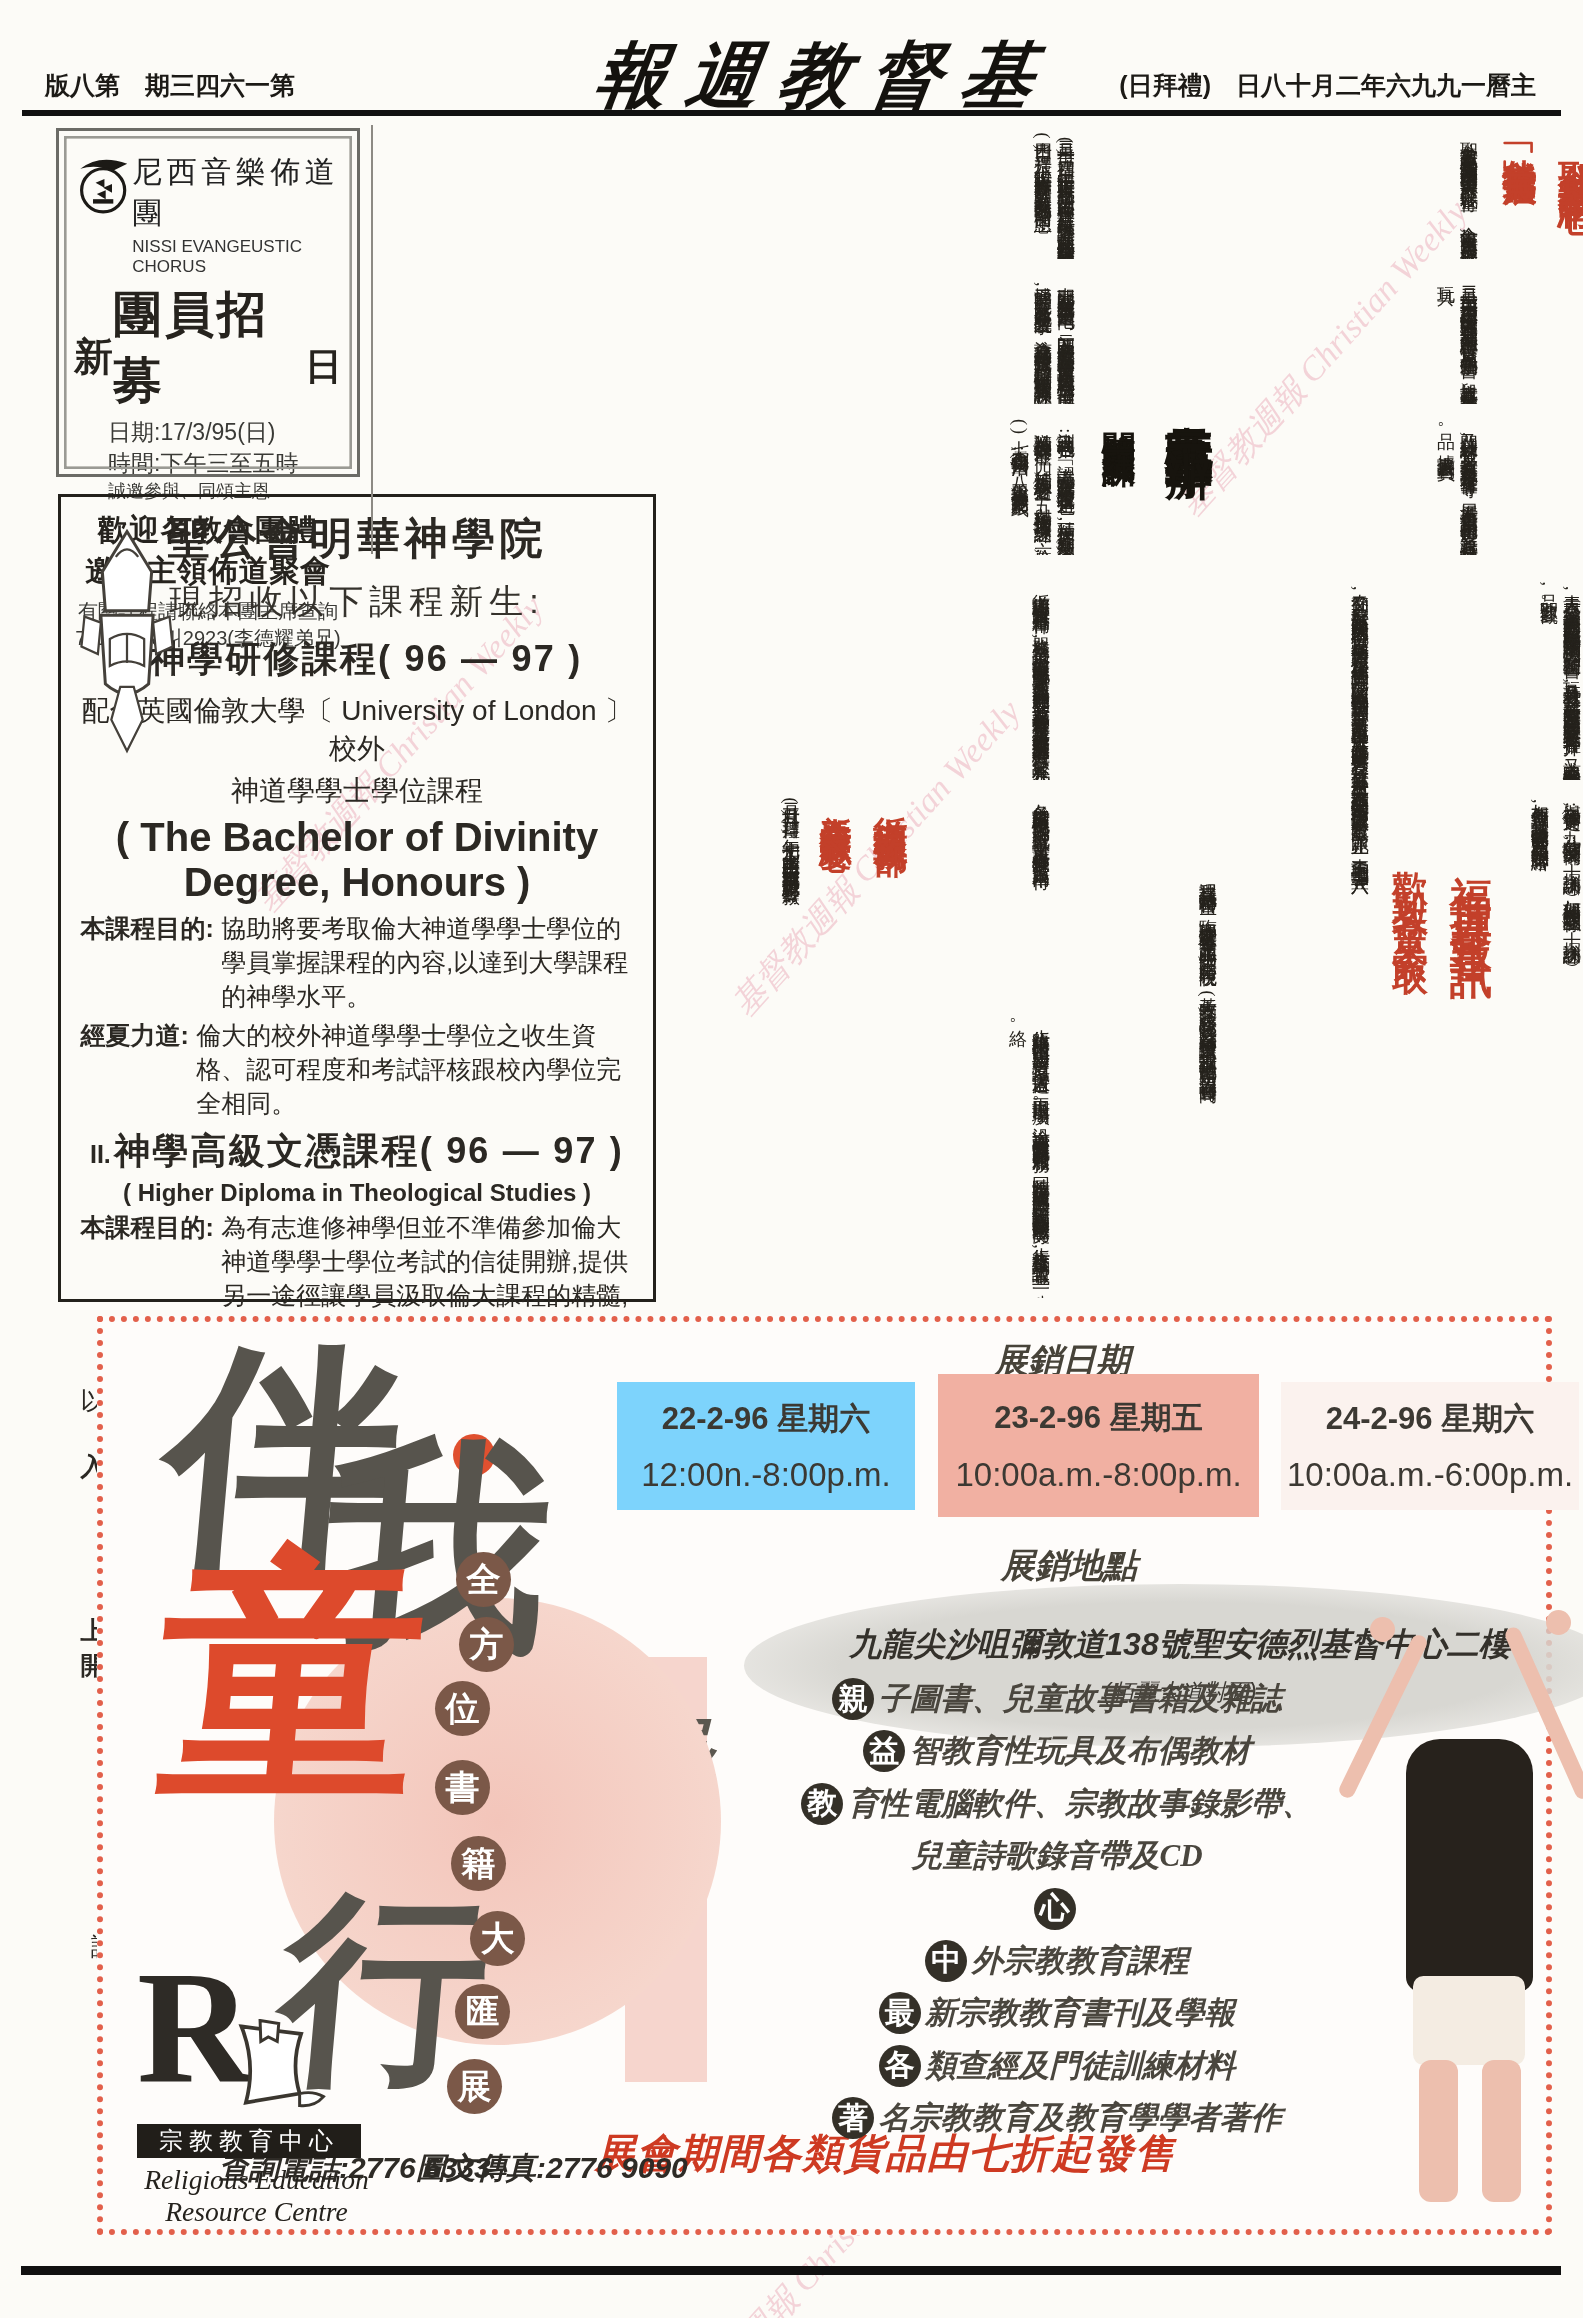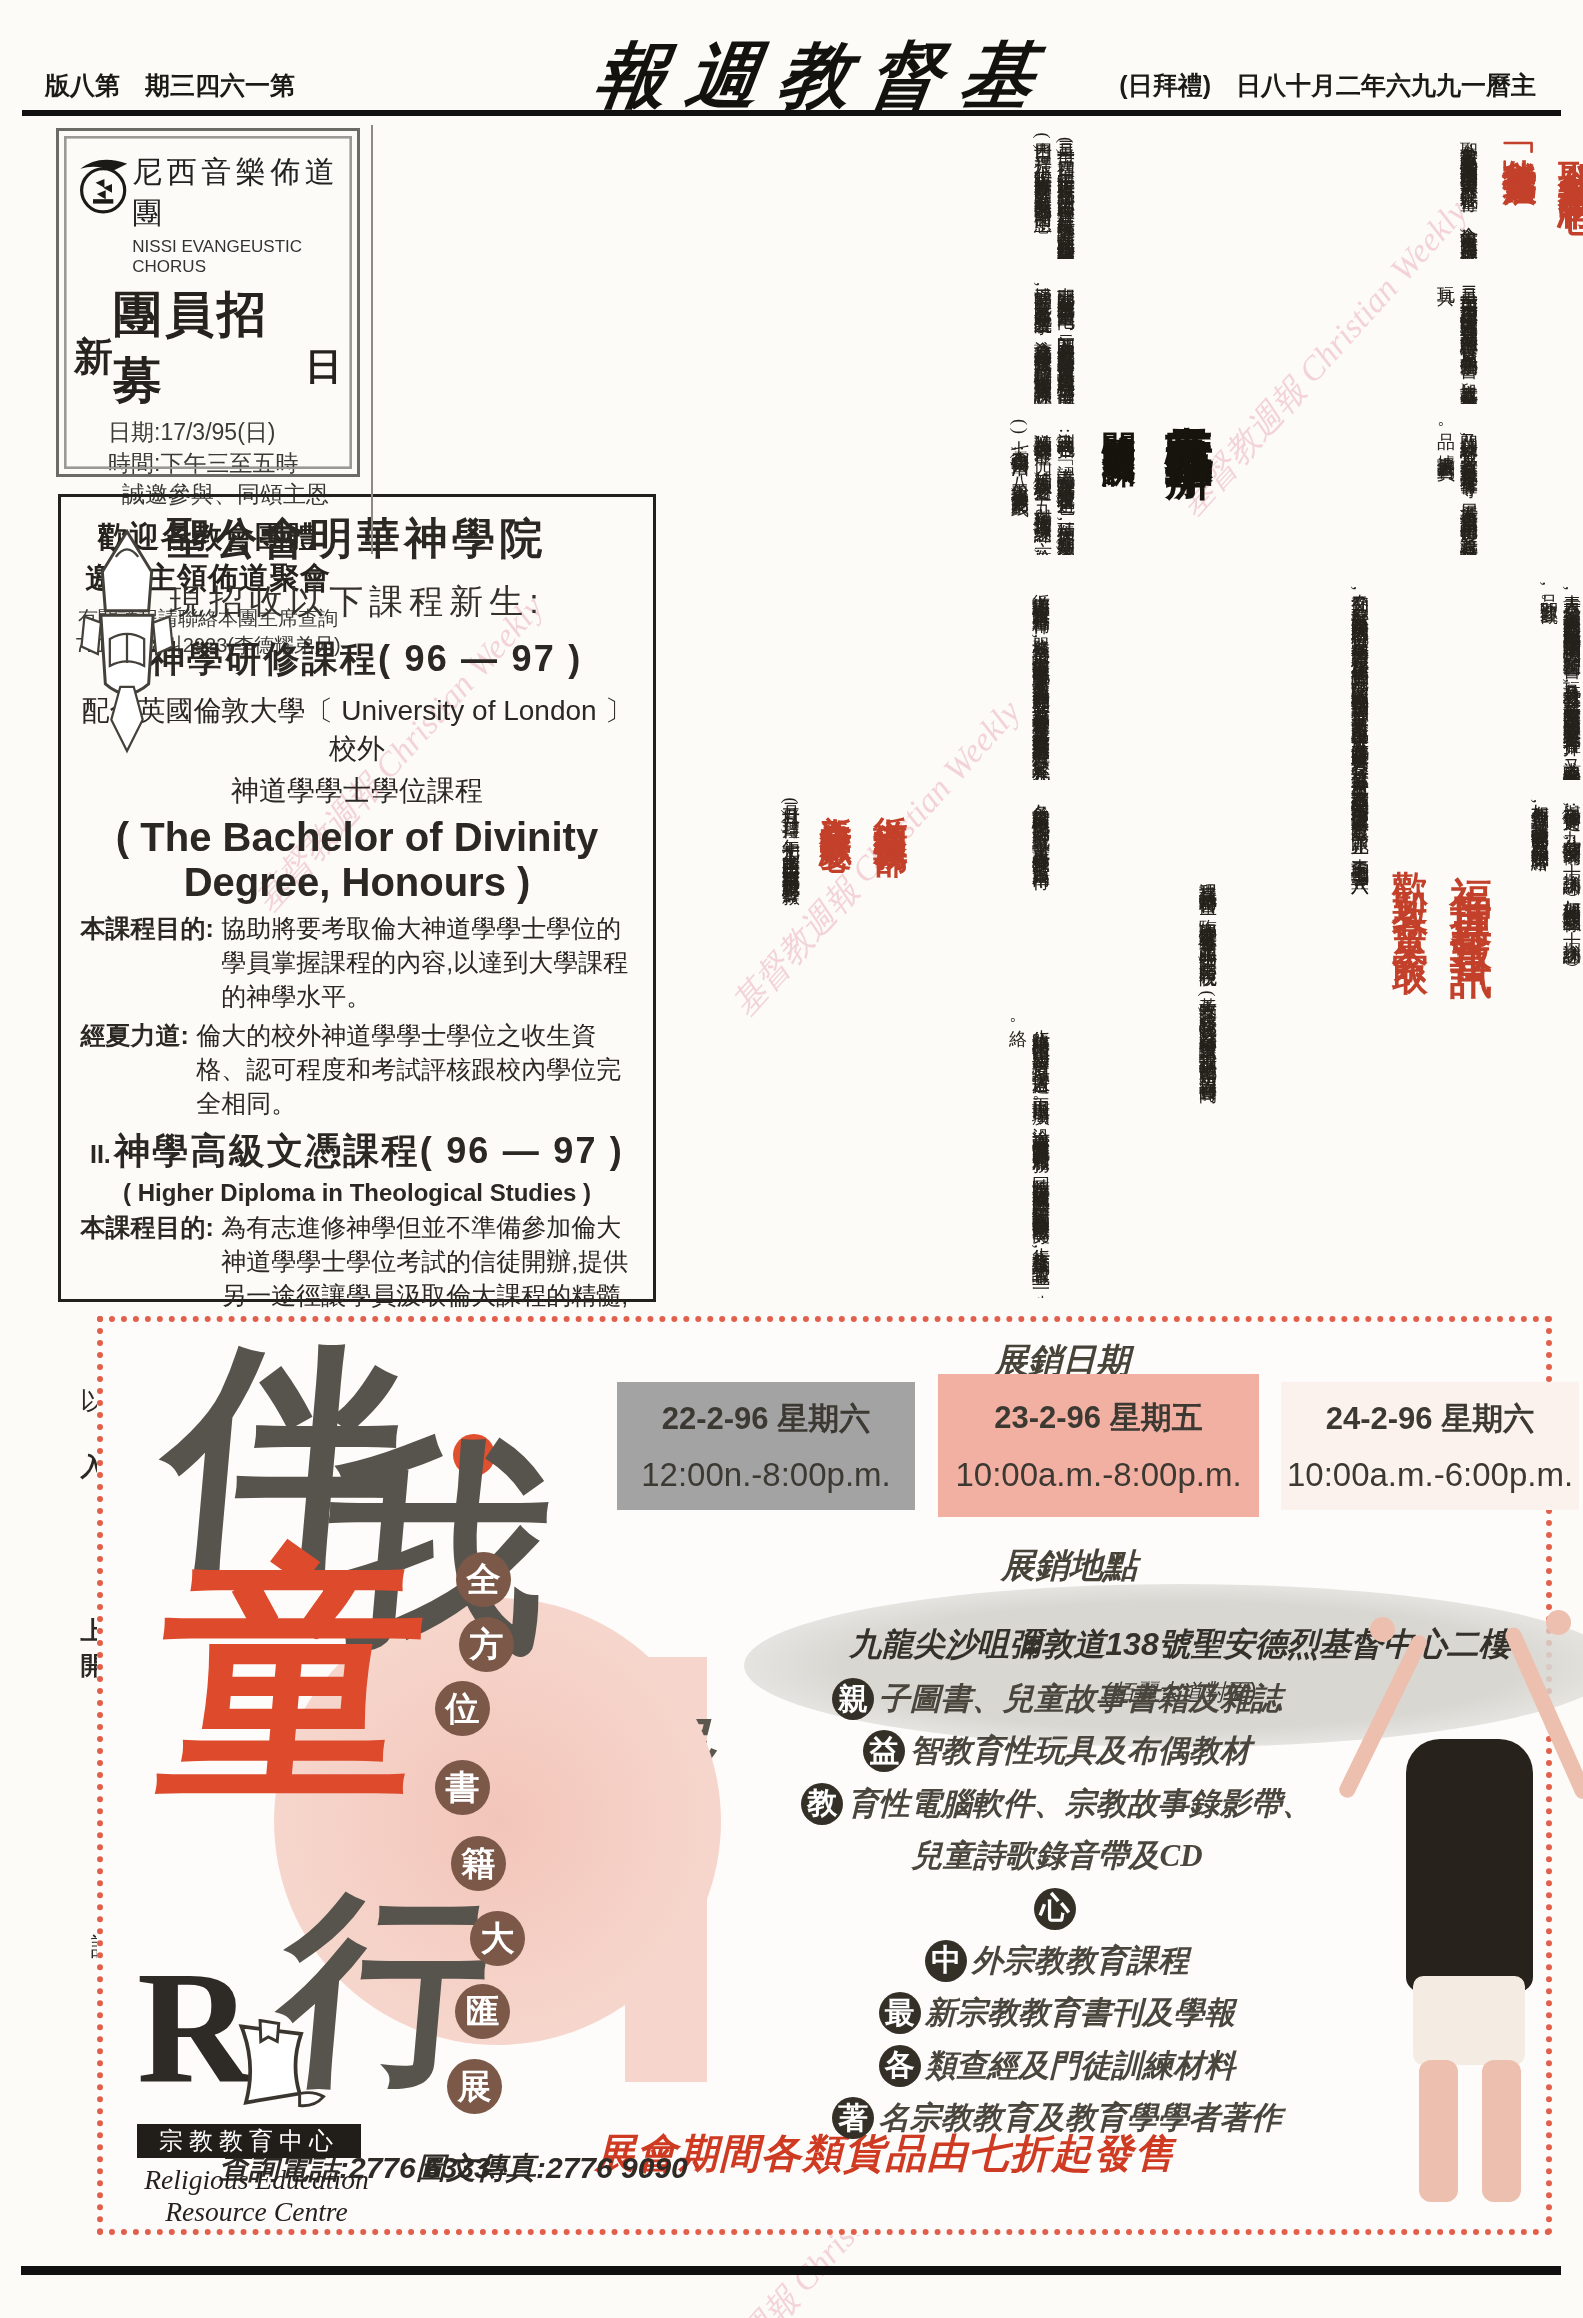--- a/index.html
+++ b/index.html
@@ -83,21 +83,21 @@
         <div style="font-size:17px;color:#333;margin-top:3px;">NISSI EVANGEUSTIC CHORUS</div>
       </div>
     </div>
     <div class="row" style="margin-top:4.5px;align-items:center;">
       <span style="font-size:39px;font-weight:bold;margin-top:19.4px;">新</span>
       <span style="font-size:49px;font-weight:bold;letter-spacing:3px;">團員招募</span>
       <span style="font-size:37px;font-weight:bold;margin-top:39px;">日</span>
     </div>
     <div style="font-size:23px;color:#3a3a36;margin:3px 0 0 34px;">日期:17/3/95(日)</div>
     <div style="font-size:23px;color:#3a3a36;margin-left:34px;">時間:下午三至五時</div>
-    <div style="font-size:23px;color:#3a3a36;margin-left:48px;">誠邀參與、同頌主恩</div>
+    <div style="font-size:18px;color:#3a3a36;margin-left:34px;">誠邀參與、同頌主恩</div>
     <div style="font-size:30px;font-weight:900;text-align:center;margin-top:7.5px;letter-spacing:1.5px;">歡迎各教會團體</div>
     <div style="font-size:30px;font-weight:900;text-align:center;letter-spacing:0.7px;">邀請主領佈道聚會</div>
     <div style="font-size:20px;color:#3a3a36;text-align:center;margin-top:6px;">有關詳程請聯絡本團主席查詢</div>
     <div style="font-size:20px;color:#3a3a36;text-align:center;">71128688叫2923(李德耀弟兄)</div>
   </div>
 
   <div class="abs sem" style="left:58px;top:494px;width:598px;height:808px;">
     <svg class="abs" style="left:10.4px;top:30px;" width="112" height="239" viewBox="0 0 150 320">
       <path d="M75,6 L108,60 L104,112 L46,112 L42,60 Z" fill="#fff" stroke="#44403a" stroke-width="4"></path>
       <path d="M60,40 Q75,20 90,40" fill="none" stroke="#44403a" stroke-width="3"></path>
@@ -218,21 +218,21 @@
     <div class="badge" style="left:353px;top:230px;">全</div>
     <div class="badge" style="left:356px;top:295px;">方</div>
     <div class="badge" style="left:332px;top:359px;">位</div>
     <div class="badge" style="left:332px;top:438px;">書</div>
     <div class="badge" style="left:348px;top:514px;">籍</div>
     <div class="badge" style="left:367px;top:589px;">大</div>
     <div class="badge" style="left:352px;top:662px;">匯</div>
     <div class="badge" style="left:344px;top:737px;">展</div>
 
     <div class="abs exh" style="left:891px;top:16.4px;">展銷日期</div>
-    <div class="datecell" style="left:514px;top:60px;width:298px;background:#a3a3a3;">
+    <div class="datecell" style="left:514px;top:60px;width:298px;background:#7dd3fc;">
       <div class="d1"><span>22-2-96</span> <span>星期六</span></div>
       <div class="d2">12:00n.-8:00p.m.</div>
     </div>
     <div class="datecell" style="left:835px;top:52px;width:321px;height:143px;background:#f1b0a2;">
       <div class="d1"><span>23-2-96</span> <span>星期五</span></div>
       <div class="d2">10:00a.m.-8:00p.m.</div>
     </div>
     <div class="datecell" style="left:1178px;top:60px;width:298px;background:#fbf2ee;">
       <div class="d1"><span>24-2-96</span> <span>星期六</span></div>
       <div class="d2">10:00a.m.-6:00p.m.</div>

